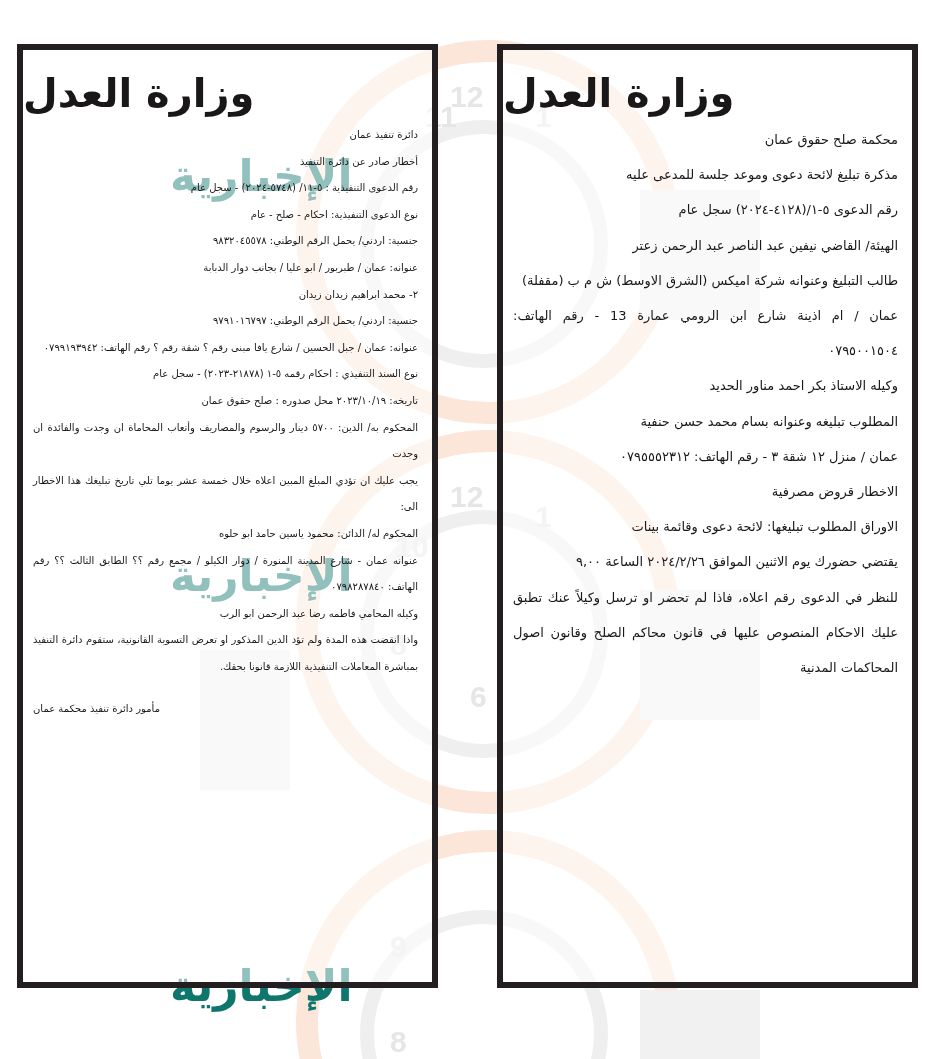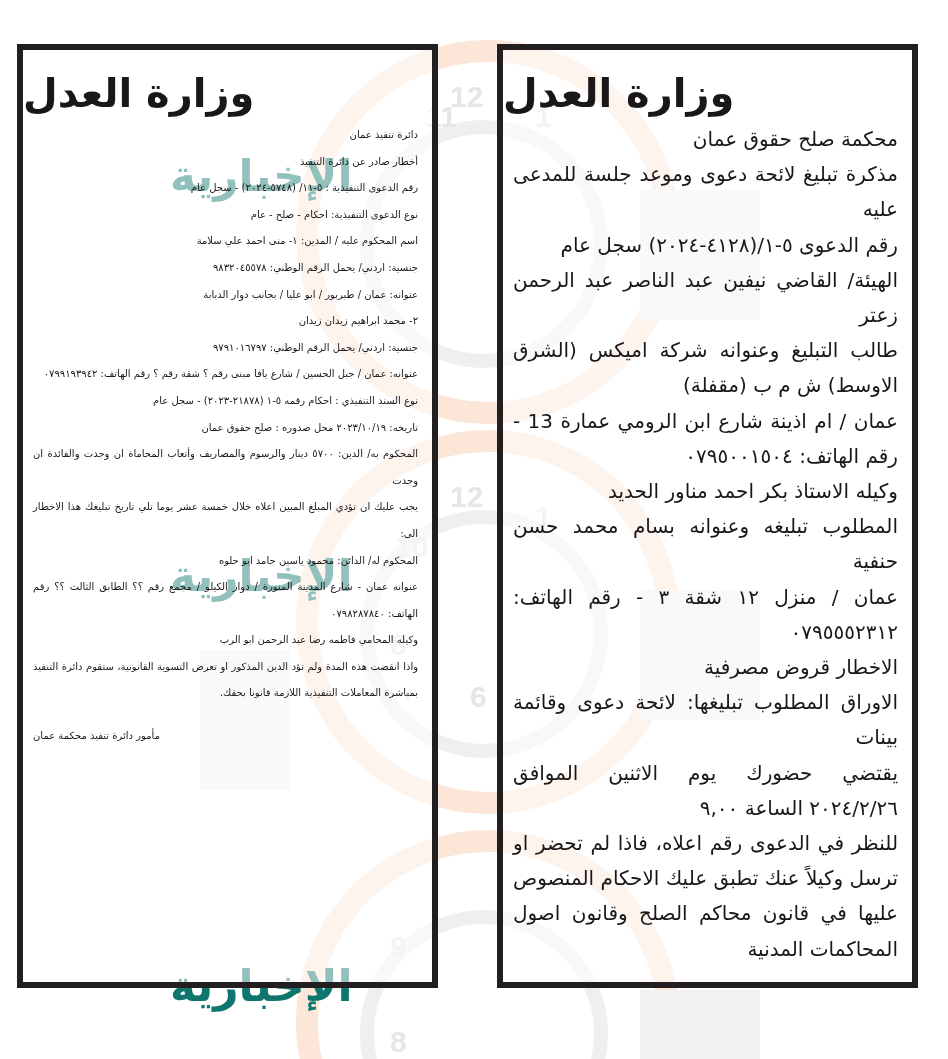--- a/index.html
+++ b/index.html
@@ -46,21 +46,21 @@
   }
   .panel-left .title  { font-size:40px; line-height:58px; padding-top:14px; }
   .panel-right .title { font-size:40px; line-height:58px; padding-top:14px; }
 
   .lines { padding:0 14px 0 10px; }
   .panel-left .line {
     font-size:10px; line-height:26.6px; white-space:normal;
     text-align:justify; text-align-last:right;
   }
   .panel-right .line {
-    font-size:20px; line-height:35.2px;
+    font-size:13px; line-height:35.2px;
     text-align:justify; text-align-last:right;
   }
   .panel-left .line.sig { margin-top:16px; }
 </style>
 </head>
 <body>
 
 <div class="wm" style="left:0;top:0;width:948px;height:944px;text-align:center;">
 
   <div class="wm wm-ring-outer" style="left:296px;top:40px;width:340px;height:340px;"></div>
@@ -92,21 +92,20 @@
   <span class="wm-text" style="left:170px;top:960px;font-size:44px;">الإخبارية</span>
 </div>
 
 <section class="panel panel-left">
   <h1 class="title">وزارة العدل</h1>
   <div class="lines">
     <div class="line">دائرة تنفيذ عمان</div>
     <div class="line">أخطار صادر عن دائرة التنفيذ</div>
     <div class="line">رقم الدعوى التنفيذية : ٥-١١/ (٥٧٤٨-٢٠٢٤) - سجل عام</div>
     <div class="line">نوع الدعوى التنفيذية: احكام - صلح - عام</div>
-    <div class="line">اسم المحكوم عليه / المدين: ١- منى احمد علي سلامة</div>
     <div class="line">جنسية: اردني/ يحمل الرقم الوطني: ٩٨٣٢٠٤٥٥٧٨</div>
     <div class="line">عنوانه: عمان / طبربور / ابو عليا / بجانب دوار الدبابة</div>
     <div class="line">٢- محمد ابراهيم زيدان زيدان</div>
     <div class="line">جنسية: اردني/ يحمل الرقم الوطني: ٩٧٩١٠١٦٧٩٧</div>
     <div class="line">عنوانه: عمان / جبل الحسين / شارع يافا مبنى رقم ؟ شقة رقم ؟ رقم الهاتف: ٠٧٩٩١٩٣٩٤٢</div>
     <div class="line">نوع السند التنفيذي : احكام رقمه ٥-١ (٢١٨٧٨-٢٠٢٣) - سجل عام</div>
     <div class="line">تاريخه: ٢٠٢٣/١٠/١٩ محل صدوره : صلح حقوق عمان</div>
     <div class="line">المحكوم به/ الدين: ٥٧٠٠ دينار والرسوم والمصاريف وأتعاب المحاماة ان وجدت والفائدة ان وجدت</div>
     <div class="line">يجب عليك ان تؤدي المبلغ المبين اعلاه خلال خمسة عشر يوما تلي تاريخ تبليغك هذا الاخطار الى:</div>
     <div class="line">المحكوم له/ الدائن: محمود ياسين حامد ابو حلوه</div>

